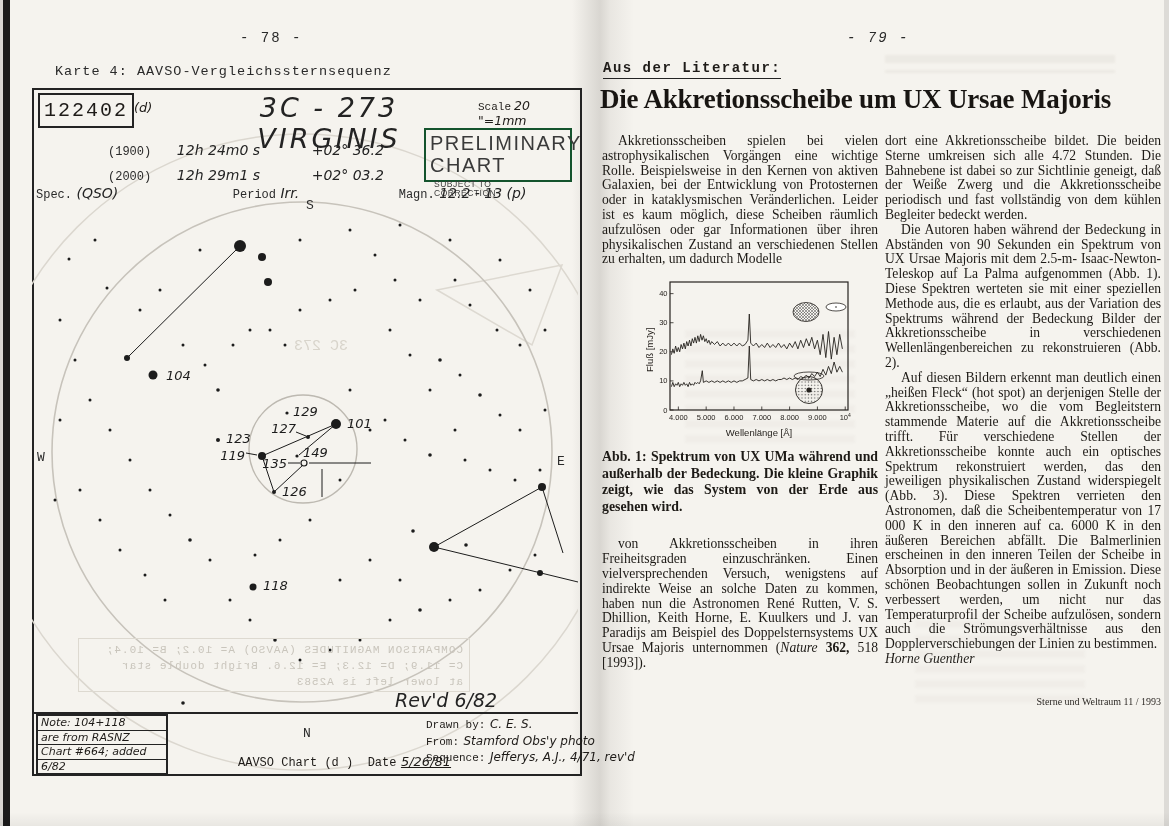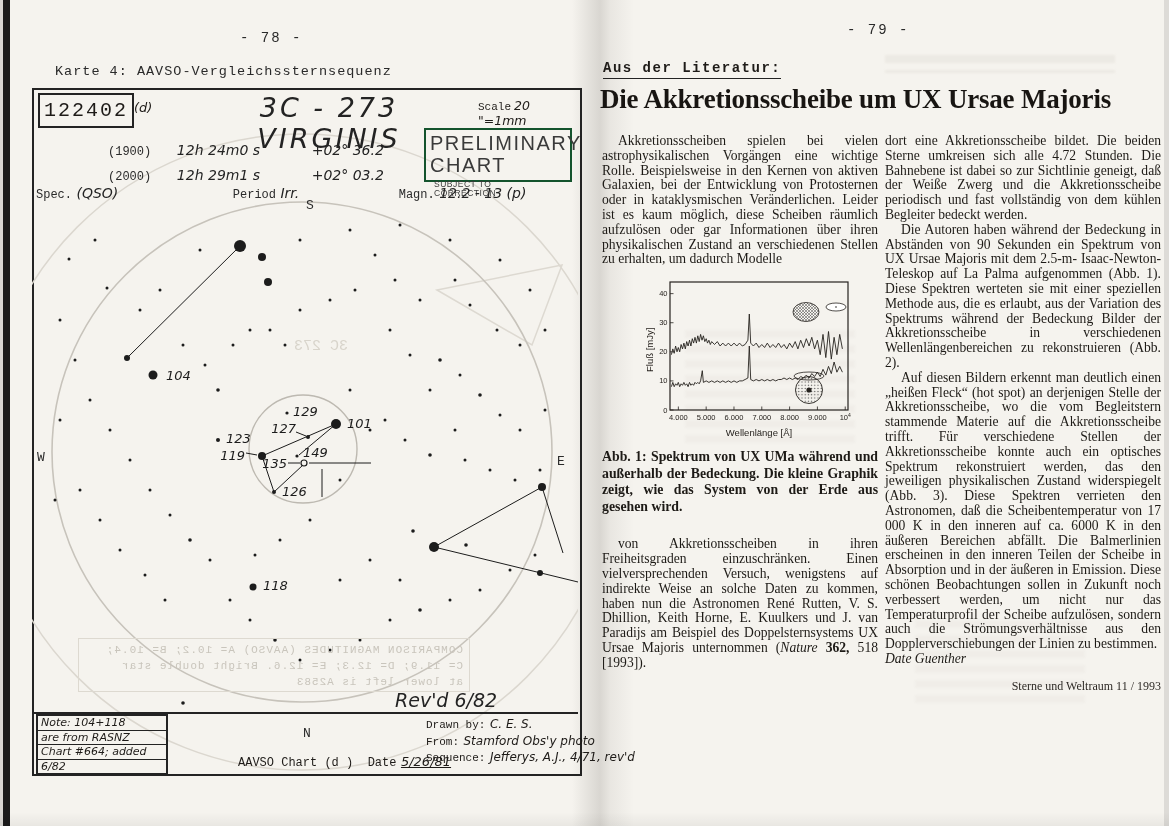--- a/index.html
+++ b/index.html
@@ -46,21 +46,21 @@
   
   .section-label{font-family:"Liberation Mono","DejaVu Sans Mono",monospace;font-weight:bold;
       font-size:14px;letter-spacing:1.5px;border-bottom:1.5px solid #232323;padding-bottom:2px;display:inline-block;}
   .headline{font-family:"Liberation Serif","DejaVu Serif",serif;font-weight:bold;font-size:27px;letter-spacing:-0.2px;color:#181512;}
   .col{width:276px;font-family:"Liberation Serif","DejaVu Serif",serif;font-size:13.6px;line-height:14.8px;
        text-align:justify;color:#1d1a16;}
   .col p{margin:0;text-indent:16px;}
   .figwrap{margin:5px 0 3px 42px;}
   .caption{font-weight:bold;font-size:13.8px;line-height:16.6px;margin-top:2px;text-align:justify;}
   .author{font-style:italic;margin-top:15px;text-indent:0 !important;}
-  .journal{font-size:12px;text-align:right;margin-top:12px;color:#2e2a26;}
+  .journal{font-size:10px;text-align:right;margin-top:28px;color:#2e2a26;}
   .axlab{font:7.5px "Liberation Sans",sans-serif;fill:#26221e;}
   .axtitle{font:9.5px "Liberation Sans",sans-serif;fill:#26221e;}
   .smudge{background:repeating-linear-gradient(to bottom,rgba(140,130,115,0.08) 0 8px,rgba(0,0,0,0) 8px 15px);filter:blur(1px);}
 </style>
 </head>
 <body>
 
 <div class="abs edge-left-white"></div>
 <div class="abs edge-left-black"></div>
 <div class="abs edge-right"></div>
@@ -286,21 +286,21 @@
     </div>
   </div>
 </div>
 
 <div class="abs" style="left:585px;top:0;width:584px;height:826px;">
 
   <div class="abs smudge" style="left:300px;top:55px;width:230px;height:18px;"></div>
   <div class="abs smudge" style="left:100px;top:330px;width:170px;height:120px;opacity:.6;"></div>
   <div class="abs smudge" style="left:330px;top:620px;width:170px;height:90px;opacity:.6;"></div>
 
-  <div class="abs mono pageno" style="left:262px;top:22px;">- 79 -</div>
+  <div class="abs mono pageno" style="left:262px;top:30px;font-style:italic;">- 79 -</div>
 
   <div class="abs" style="left:18px;top:58px;">
     <span class="section-label">Aus der Literatur:</span>
   </div>
 
   <div class="abs headline" style="left:15px;top:84px;width:572px;">Die Akkretionsscheibe um UX Ursae Majoris</div>
 
   <div class="abs col" style="left:17px;top:134px;">
     <p>Akkretionsscheiben spielen bei vielen astrophysikalischen Vorgängen eine wichtige Rolle. Beispielsweise in den Kernen von aktiven Galaxien, bei der Entwicklung von Protosternen oder in kataklysmischen Veränderlichen. Leider ist es kaum möglich, diese Scheiben räumlich aufzulösen oder gar Informationen über ihren physikalischen Zustand an verschiedenen Stellen zu erhalten, um dadurch Modelle</p>
 
@@ -356,16 +356,16 @@
 
     <div class="caption">Abb. 1: Spektrum von UX UMa während und außerhalb der Bedeckung. Die kleine Graphik zeigt, wie das System von der Erde aus gesehen wird.</div>
 
     <p style="margin-top:22px;"><span>von Akkretionsscheiben in ihren Freiheitsgraden einzuschränken. Einen vielversprechenden Versuch, wenigstens auf indirekte Weise an solche Daten zu kommen, haben nun die Astronomen René Rutten, V. S. Dhillion, Keith Horne, E. Kuulkers und J. van Paradijs am Beispiel des Doppelsternsystems UX Ursae Majoris unternommen (</span><i>Nature</i><b> 362,</b><span> 518 [1993]).</span></p>
   </div>
 
   <div class="abs col" style="left:300px;top:134px;">
     <p style="text-indent:0;">dort eine Akkretionsscheibe bildet. Die beiden Sterne umkreisen sich alle 4.72 Stunden. Die Bahnebene ist dabei so zur Sichtlinie geneigt, daß der Weiße Zwerg und die Akkretionsscheibe periodisch und fast vollständig von dem kühlen Begleiter bedeckt werden.</p>
     <p>Die Autoren haben während der Bedeckung in Abständen von 90 Sekunden ein Spektrum von UX Ursae Majoris mit dem 2.5-m- Isaac-Newton-Teleskop auf La Palma aufgenommen (Abb. 1). Diese Spektren werteten sie mit einer speziellen Methode aus, die es erlaubt, aus der Variation des Spektrums während der Bedeckung Bilder der Akkretionsscheibe in verschiedenen Wellenlängenbereichen zu rekonstruieren (Abb. 2).</p>
     <p>Auf diesen Bildern erkennt man deutlich einen „heißen Fleck“ (hot spot) an derjenigen Stelle der Akkretionsscheibe, wo die vom Begleitstern stammende Materie auf die Akkretionsscheibe trifft. Für verschiedene Stellen der Akkretionsscheibe konnte auch ein optisches Spektrum rekonstruiert werden, das den jeweiligen physikalischen Zustand widerspiegelt (Abb. 3). Diese Spektren verrieten den Astronomen, daß die Scheibentemperatur von 17 000 K in den inneren auf ca. 6000 K in den äußeren Bereichen abfällt. Die Balmerlinien erscheinen in den inneren Teilen der Scheibe in Absorption und in der äußeren in Emission. Diese schönen Beobachtungen sollen in Zukunft noch verbessert werden, um nicht nur das Temperaturprofil der Scheibe aufzulösen, sondern auch die Strömungsverhältnisse aus den Dopplerverschiebungen der Linien zu bestimmen.</p>
-    <p class="author">Date Guenther</p>
+    <p class="author">Horne Guenther</p>
     <div class="journal">Sterne und Weltraum  11 / 1993</div>
   </div>
 </div>
 
 </body></html>

